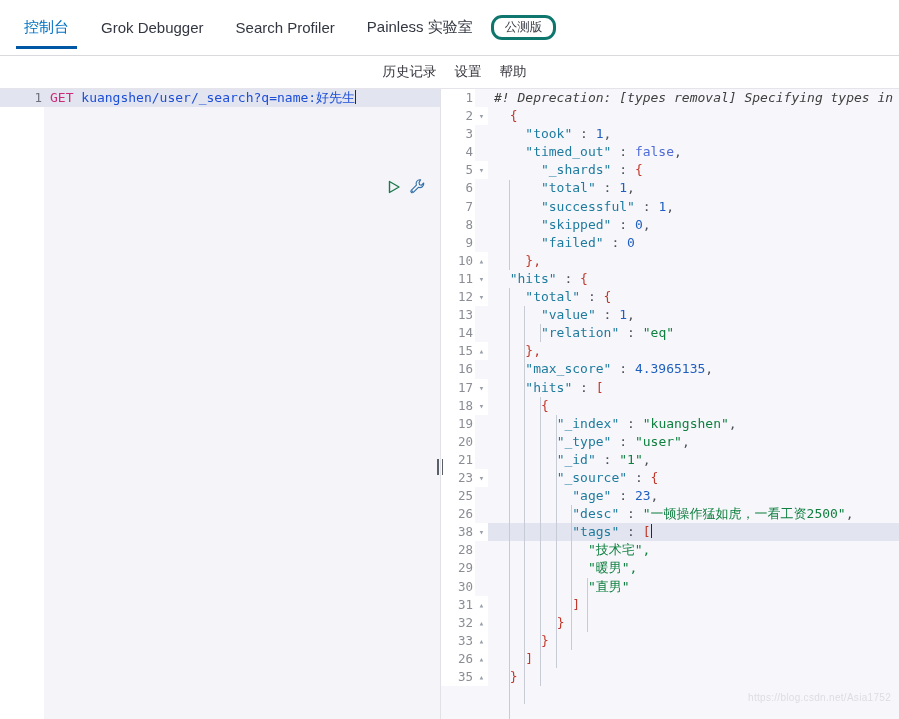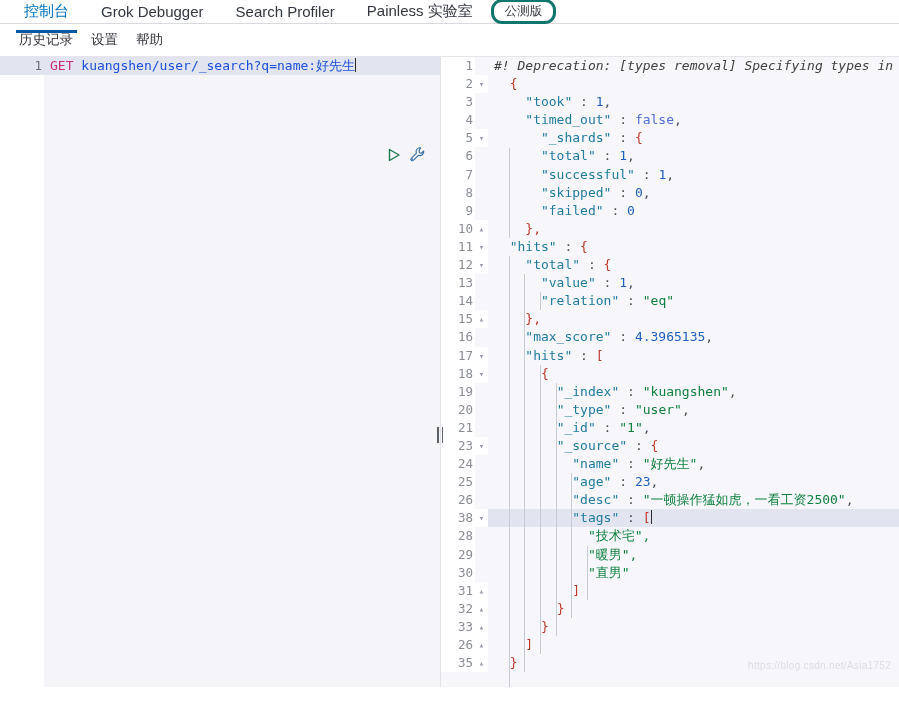--- a/index.html
+++ b/index.html
@@ -8,21 +8,21 @@
     width: 899px;
     height: 719px;
     overflow: hidden;
     background: #ffffff;
     font-family: "Liberation Sans", sans-serif;
   }
 
   
   #top-tabbar {
     position: relative;
-    height: 24px;
+    height: 56px;
     background: #ffffff;
     display: flex;
     align-items: center;
     padding-left: 8px;
     border-bottom: 1px solid #d9d9de;
   }
   .top-tab {
     height: 40px;
     display: flex;
     align-items: center;
@@ -55,20 +55,21 @@
     background: #fff;
   }
 
   
   #console-menu {
     height: 32px;
     display: flex;
     align-items: center;
     padding-left: 10px;
     background: #ffffff;
+    justify-content: center;
   }
   .menu-item {
     font-size: 13.5px;
     color: #34353c;
     padding: 0 9px;
     cursor: pointer;
     white-space: nowrap;
   }
 
   
@@ -300,21 +301,20 @@
           <div class="code-row"><div class="gutter">13</div><div class="fold"></div><div class="code-text">      <span class="tok-key">"value"</span><span class="tok-punct"> : </span><span class="tok-num">1</span><span class="tok-punct">,</span></div></div>
           <div class="code-row"><div class="gutter">14</div><div class="fold"></div><div class="code-text">      <span class="tok-key">"relation"</span><span class="tok-punct"> : </span><span class="tok-str">"eq"</span><span class="tok-punct"></span></div></div>
           <div class="code-row"><div class="gutter">15</div><div class="fold">▴</div><div class="code-text">    <span class="tok-brace">},</span></div></div>
           <div class="code-row"><div class="gutter">16</div><div class="fold"></div><div class="code-text">    <span class="tok-key">"max_score"</span><span class="tok-punct"> : </span><span class="tok-num">4.3965135</span><span class="tok-punct">,</span></div></div>
           <div class="code-row"><div class="gutter">17</div><div class="fold">▾</div><div class="code-text">    <span class="tok-key">"hits"</span><span class="tok-punct"> : </span><span class="tok-brace">[</span><span class="tok-punct"></span></div></div>
           <div class="code-row"><div class="gutter">18</div><div class="fold">▾</div><div class="code-text">      <span class="tok-brace">{</span></div></div>
           <div class="code-row"><div class="gutter">19</div><div class="fold"></div><div class="code-text">        <span class="tok-key">"_index"</span><span class="tok-punct"> : </span><span class="tok-str">"kuangshen"</span><span class="tok-punct">,</span></div></div>
           <div class="code-row"><div class="gutter">20</div><div class="fold"></div><div class="code-text">        <span class="tok-key">"_type"</span><span class="tok-punct"> : </span><span class="tok-str">"user"</span><span class="tok-punct">,</span></div></div>
           <div class="code-row"><div class="gutter">21</div><div class="fold"></div><div class="code-text">        <span class="tok-key">"_id"</span><span class="tok-punct"> : </span><span class="tok-str">"1"</span><span class="tok-punct">,</span></div></div>
           <div class="code-row"><div class="gutter">23</div><div class="fold">▾</div><div class="code-text">        <span class="tok-key">"_source"</span><span class="tok-punct"> : </span><span class="tok-brace">{</span><span class="tok-punct"></span></div></div>
-          <div class="code-row"><div class="gutter">24</div><div class="fold"></div><div class="code-text">          <span class="tok-key">"name"</span><span class="tok-punct"> : </span><span class="tok-str">"好先生"</span><span class="tok-punct">,</span></div></div>
           <div class="code-row"><div class="gutter">25</div><div class="fold"></div><div class="code-text">          <span class="tok-key">"age"</span><span class="tok-punct"> : </span><span class="tok-num">23</span><span class="tok-punct">,</span></div></div>
           <div class="code-row"><div class="gutter">26</div><div class="fold"></div><div class="code-text">          <span class="tok-key">"desc"</span><span class="tok-punct"> : </span><span class="tok-str">"一顿操作猛如虎，一看工资2500"</span><span class="tok-punct">,</span></div></div>
           <div class="code-row current"><div class="gutter">38</div><div class="fold">▾</div><div class="code-text">          <span class="tok-key">"tags"</span><span class="tok-punct"> : </span><span class="tok-brace">[</span><span class="tok-punct"></span><span class="caret"></span></div></div>
           <div class="code-row"><div class="gutter">28</div><div class="fold"></div><div class="code-text">            <span class="tok-str">"技术宅",</span></div></div>
           <div class="code-row"><div class="gutter">29</div><div class="fold"></div><div class="code-text">            <span class="tok-str">"暖男",</span></div></div>
           <div class="code-row"><div class="gutter">30</div><div class="fold"></div><div class="code-text">            <span class="tok-str">"直男"</span></div></div>
           <div class="code-row"><div class="gutter">31</div><div class="fold">▴</div><div class="code-text">          <span class="tok-brace">]</span></div></div>
           <div class="code-row"><div class="gutter">32</div><div class="fold">▴</div><div class="code-text">        <span class="tok-brace">}</span></div></div>
           <div class="code-row"><div class="gutter">33</div><div class="fold">▴</div><div class="code-text">      <span class="tok-brace">}</span></div></div>
           <div class="code-row"><div class="gutter">26</div><div class="fold">▴</div><div class="code-text">    <span class="tok-brace">]</span></div></div>

